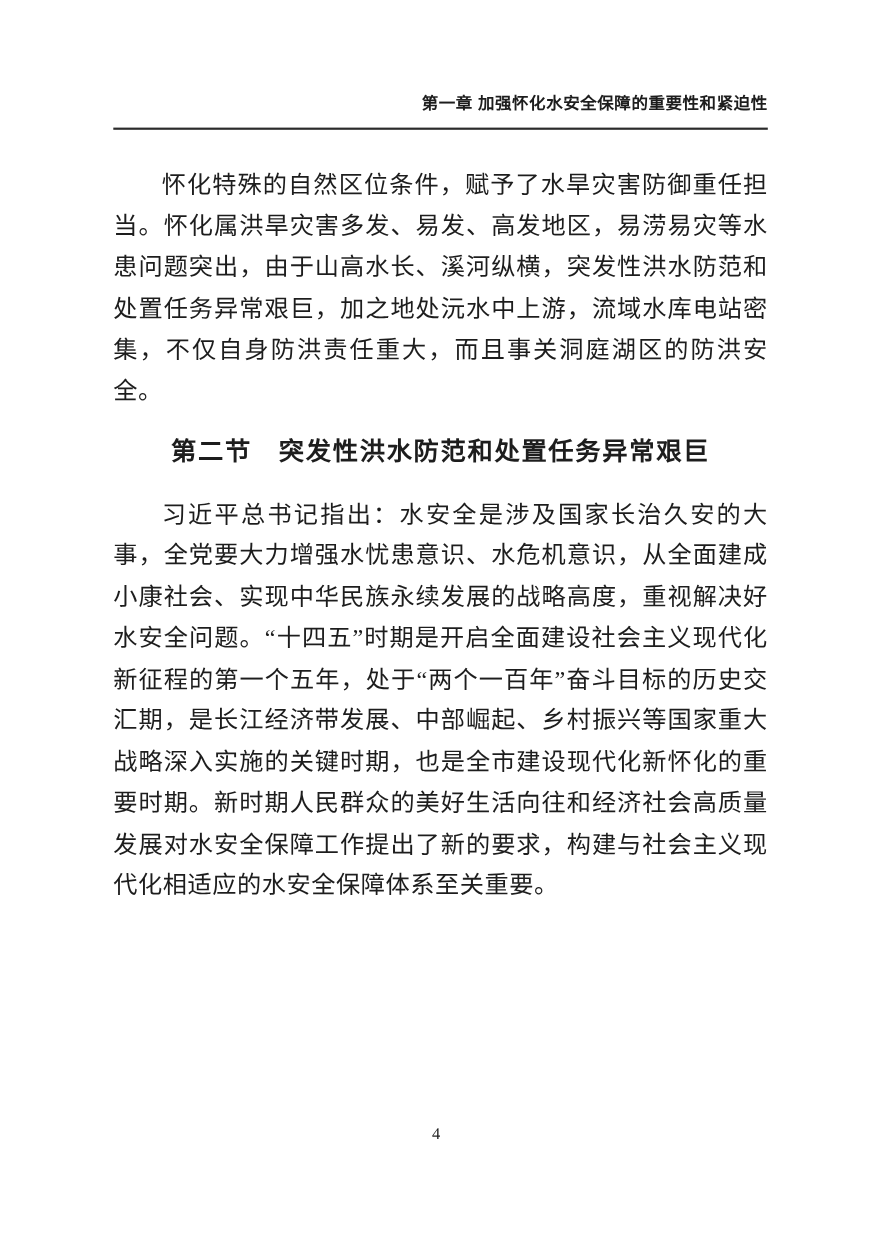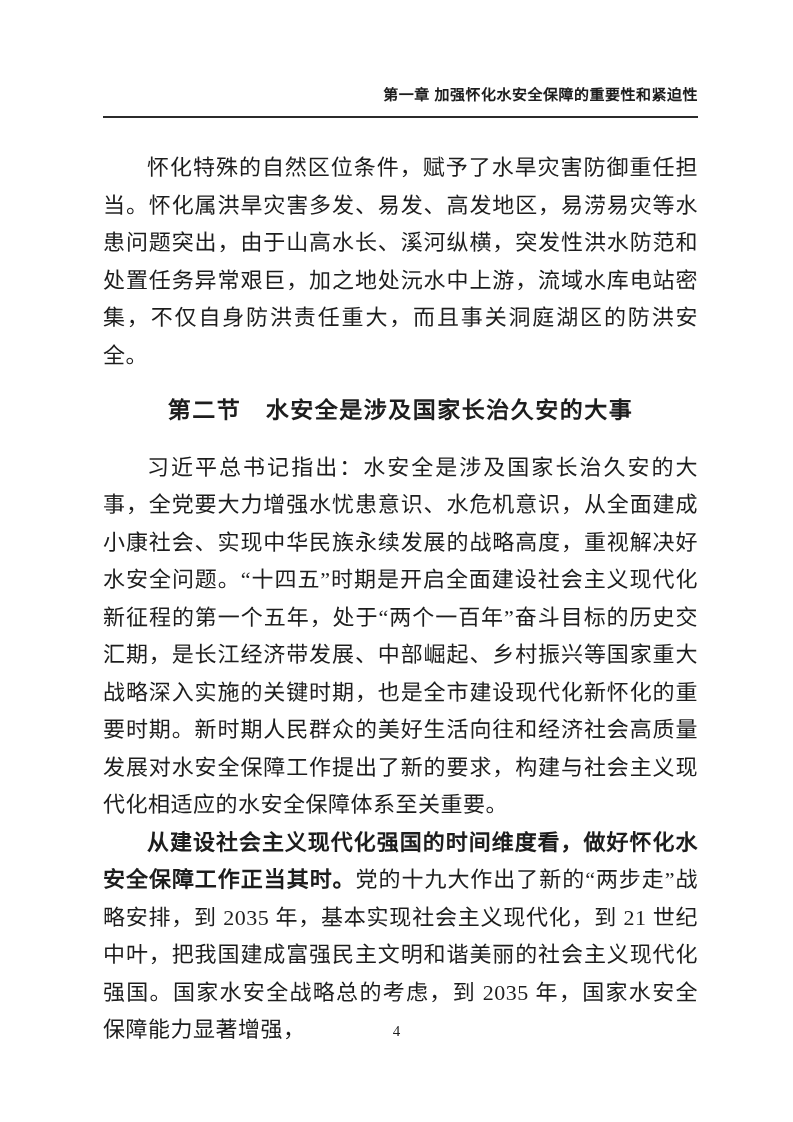--- a/index.html
+++ b/index.html
@@ -82,24 +82,23 @@
 <div class="page">
 
   <div class="page-header">
     <div class="header-text">第一章 加强怀化水安全保障的重要性和紧迫性</div>
     <div class="header-rule"></div>
   </div>
 
   <div class="page-body">
     <p class="para">怀化特殊的自然区位条件，赋予了水旱灾害防御重任担当。怀化属洪旱灾害多发、易发、高发地区，易涝易灾等水患问题突出，由于山高水长、溪河纵横，突发性洪水防范和处置任务异常艰巨，加之地处沅水中上游，流域水库电站密集，不仅自身防洪责任重大，而且事关洞庭湖区的防洪安全。</p>
 
-    <h2 class="section-heading">第二节　水安全是涉及国家长治久安的大事</h2>
+    <h2 class="section-heading">第二节　突发性洪水防范和处置任务异常艰巨</h2>
 
     <p class="para">习近平总书记指出：水安全是涉及国家长治久安的大事，全党要大力增强水忧患意识、水危机意识，从全面建成小康社会、实现中华民族永续发展的战略高度，重视解决好水安全问题。“十四五”时期是开启全面建设社会主义现代化新征程的第一个五年，处于“两个一百年”奋斗目标的历史交汇期，是长江经济带发展、中部崛起、乡村振兴等国家重大战略深入实施的关键时期，也是全市建设现代化新怀化的重要时期。新时期人民群众的美好生活向往和经济社会高质量发展对水安全保障工作提出了新的要求，构建与社会主义现代化相适应的水安全保障体系至关重要。</p>
 
-    <p class="para"><span class="bold-lead">从建设社会主义现代化强国的时间维度看，做好怀化水安全保障工作正当其时。</span><span>党的十九大作出了新的“两步走”战略安排，到 2035 年，基本实现社会主义现代化，到 21 世纪中叶，把我国建成富强民主文明和谐美丽的社会主义现代化强国。国家水安全战略总的考虑，到 2035 年，国家水安全保障能力显著增强，</span></p>
   </div>
 
   <div class="page-footer">
     <span>4</span>
   </div>
 
 </div>
 
 </body></html>

